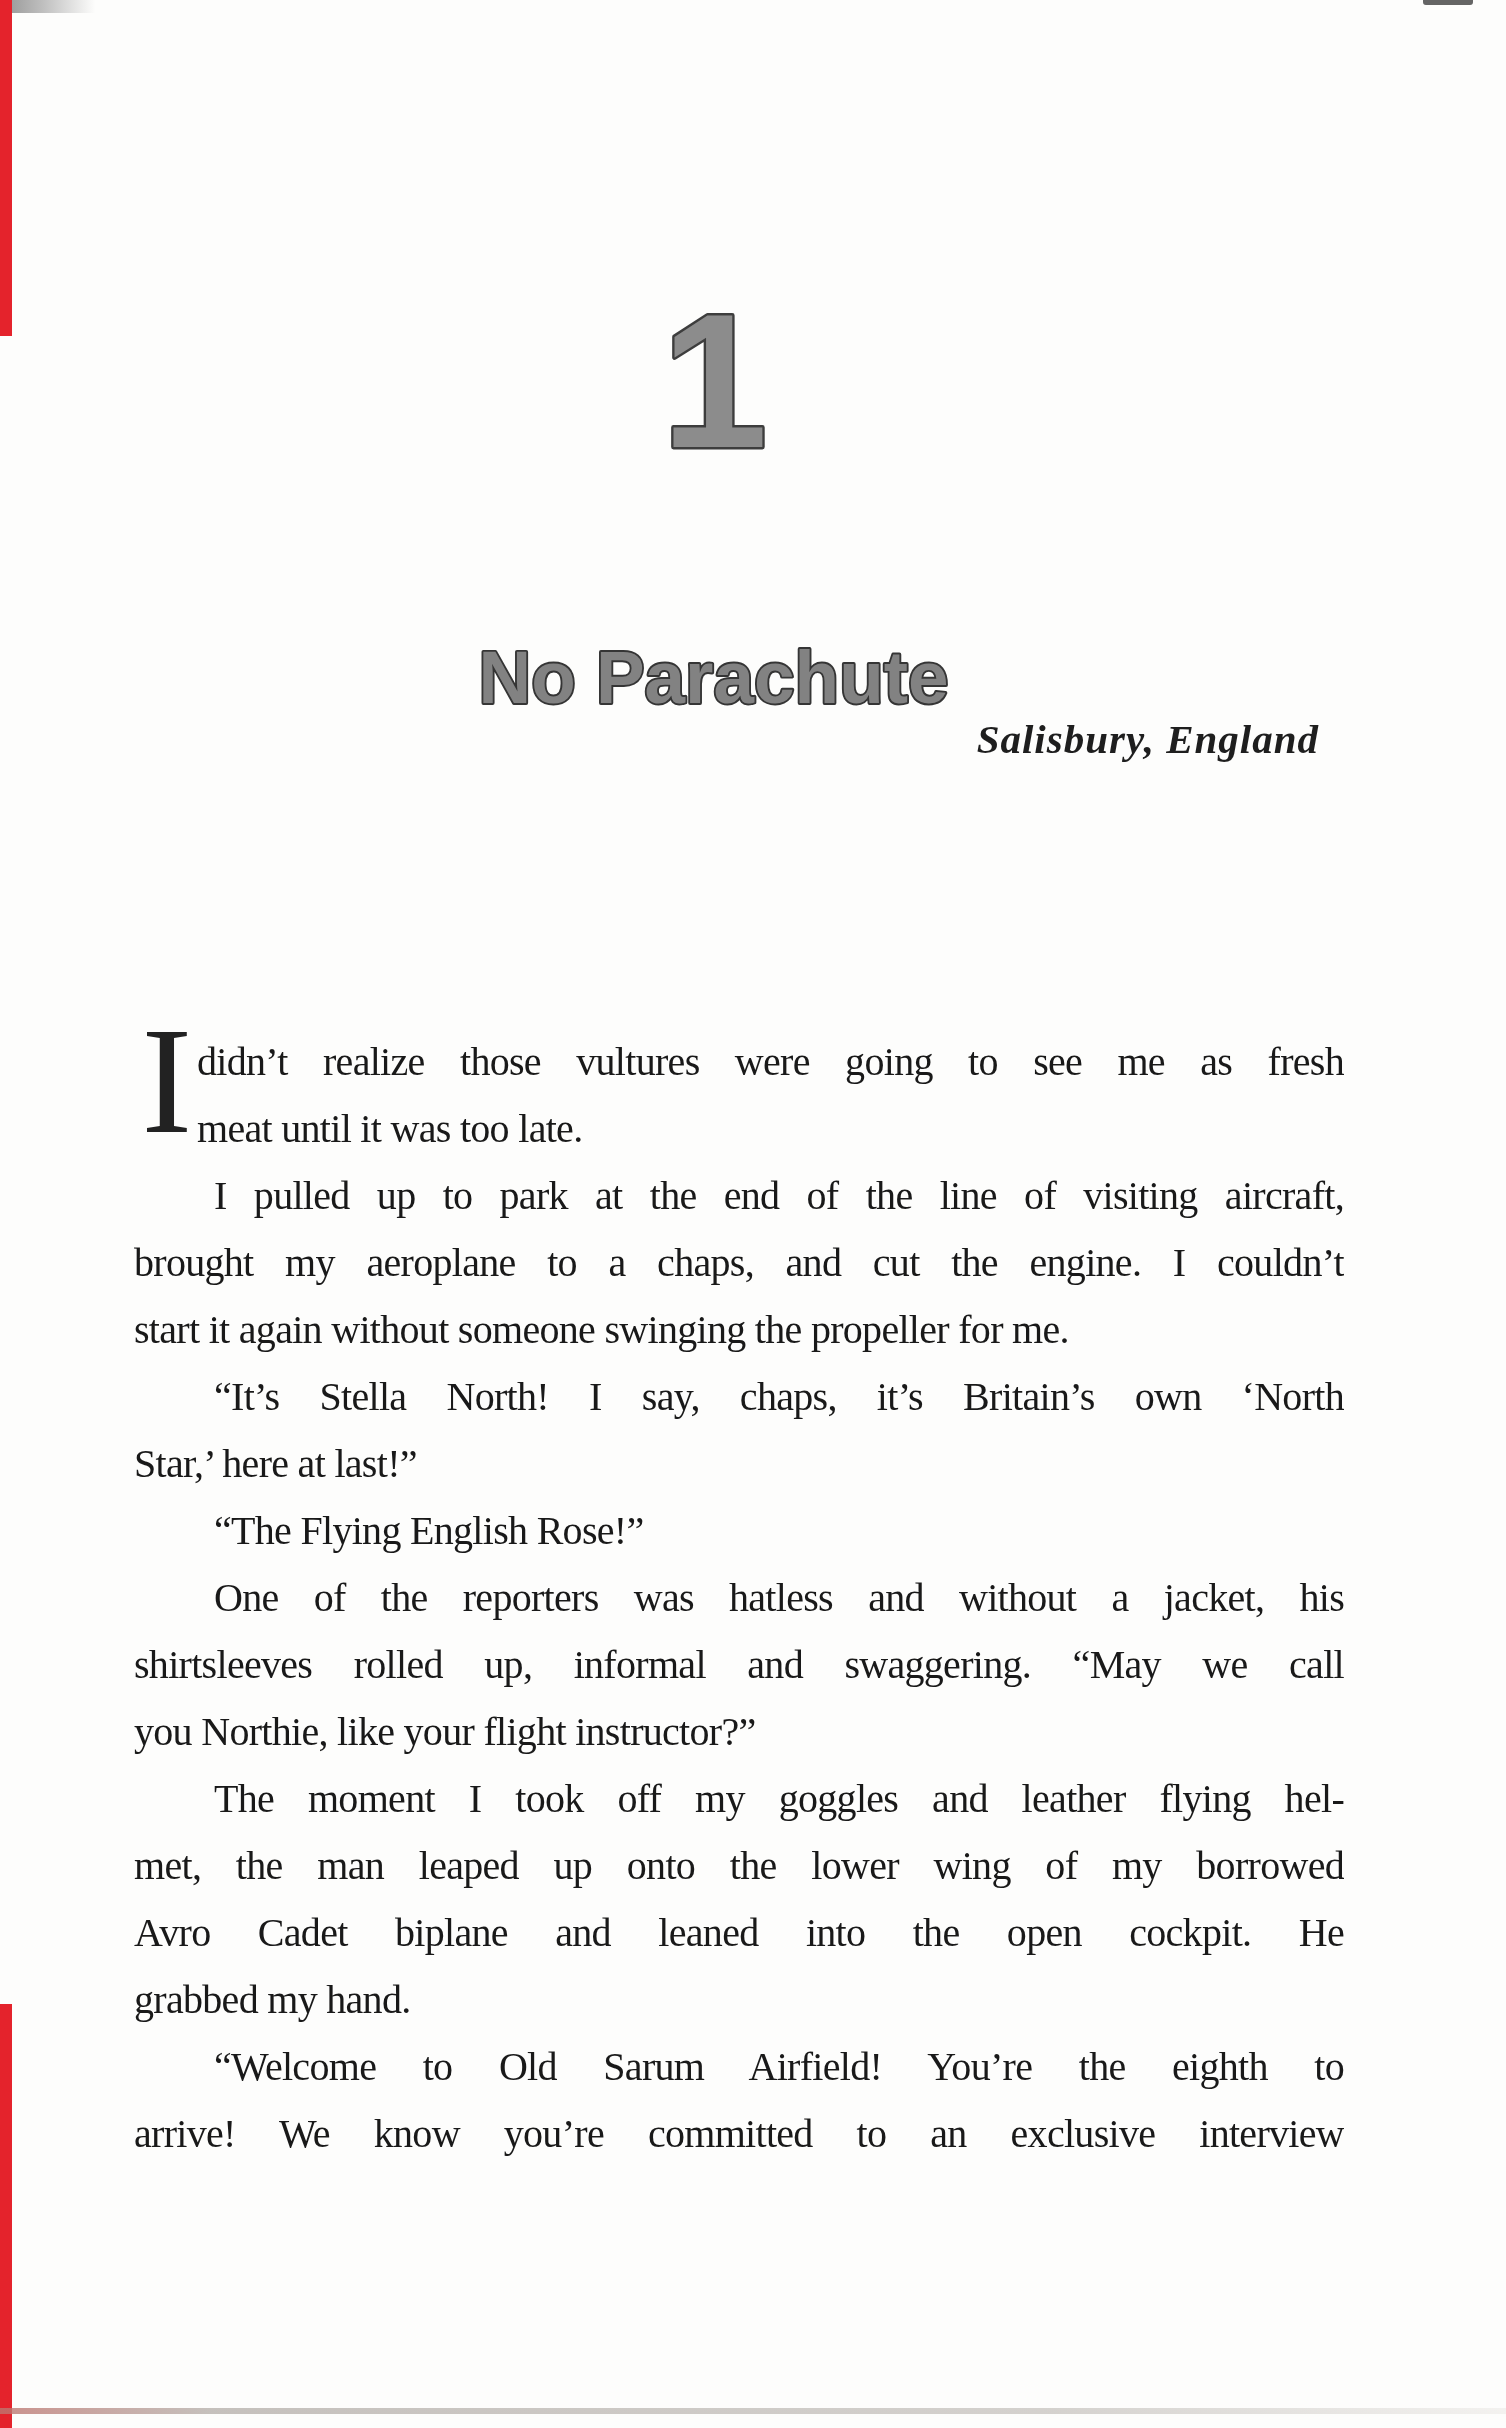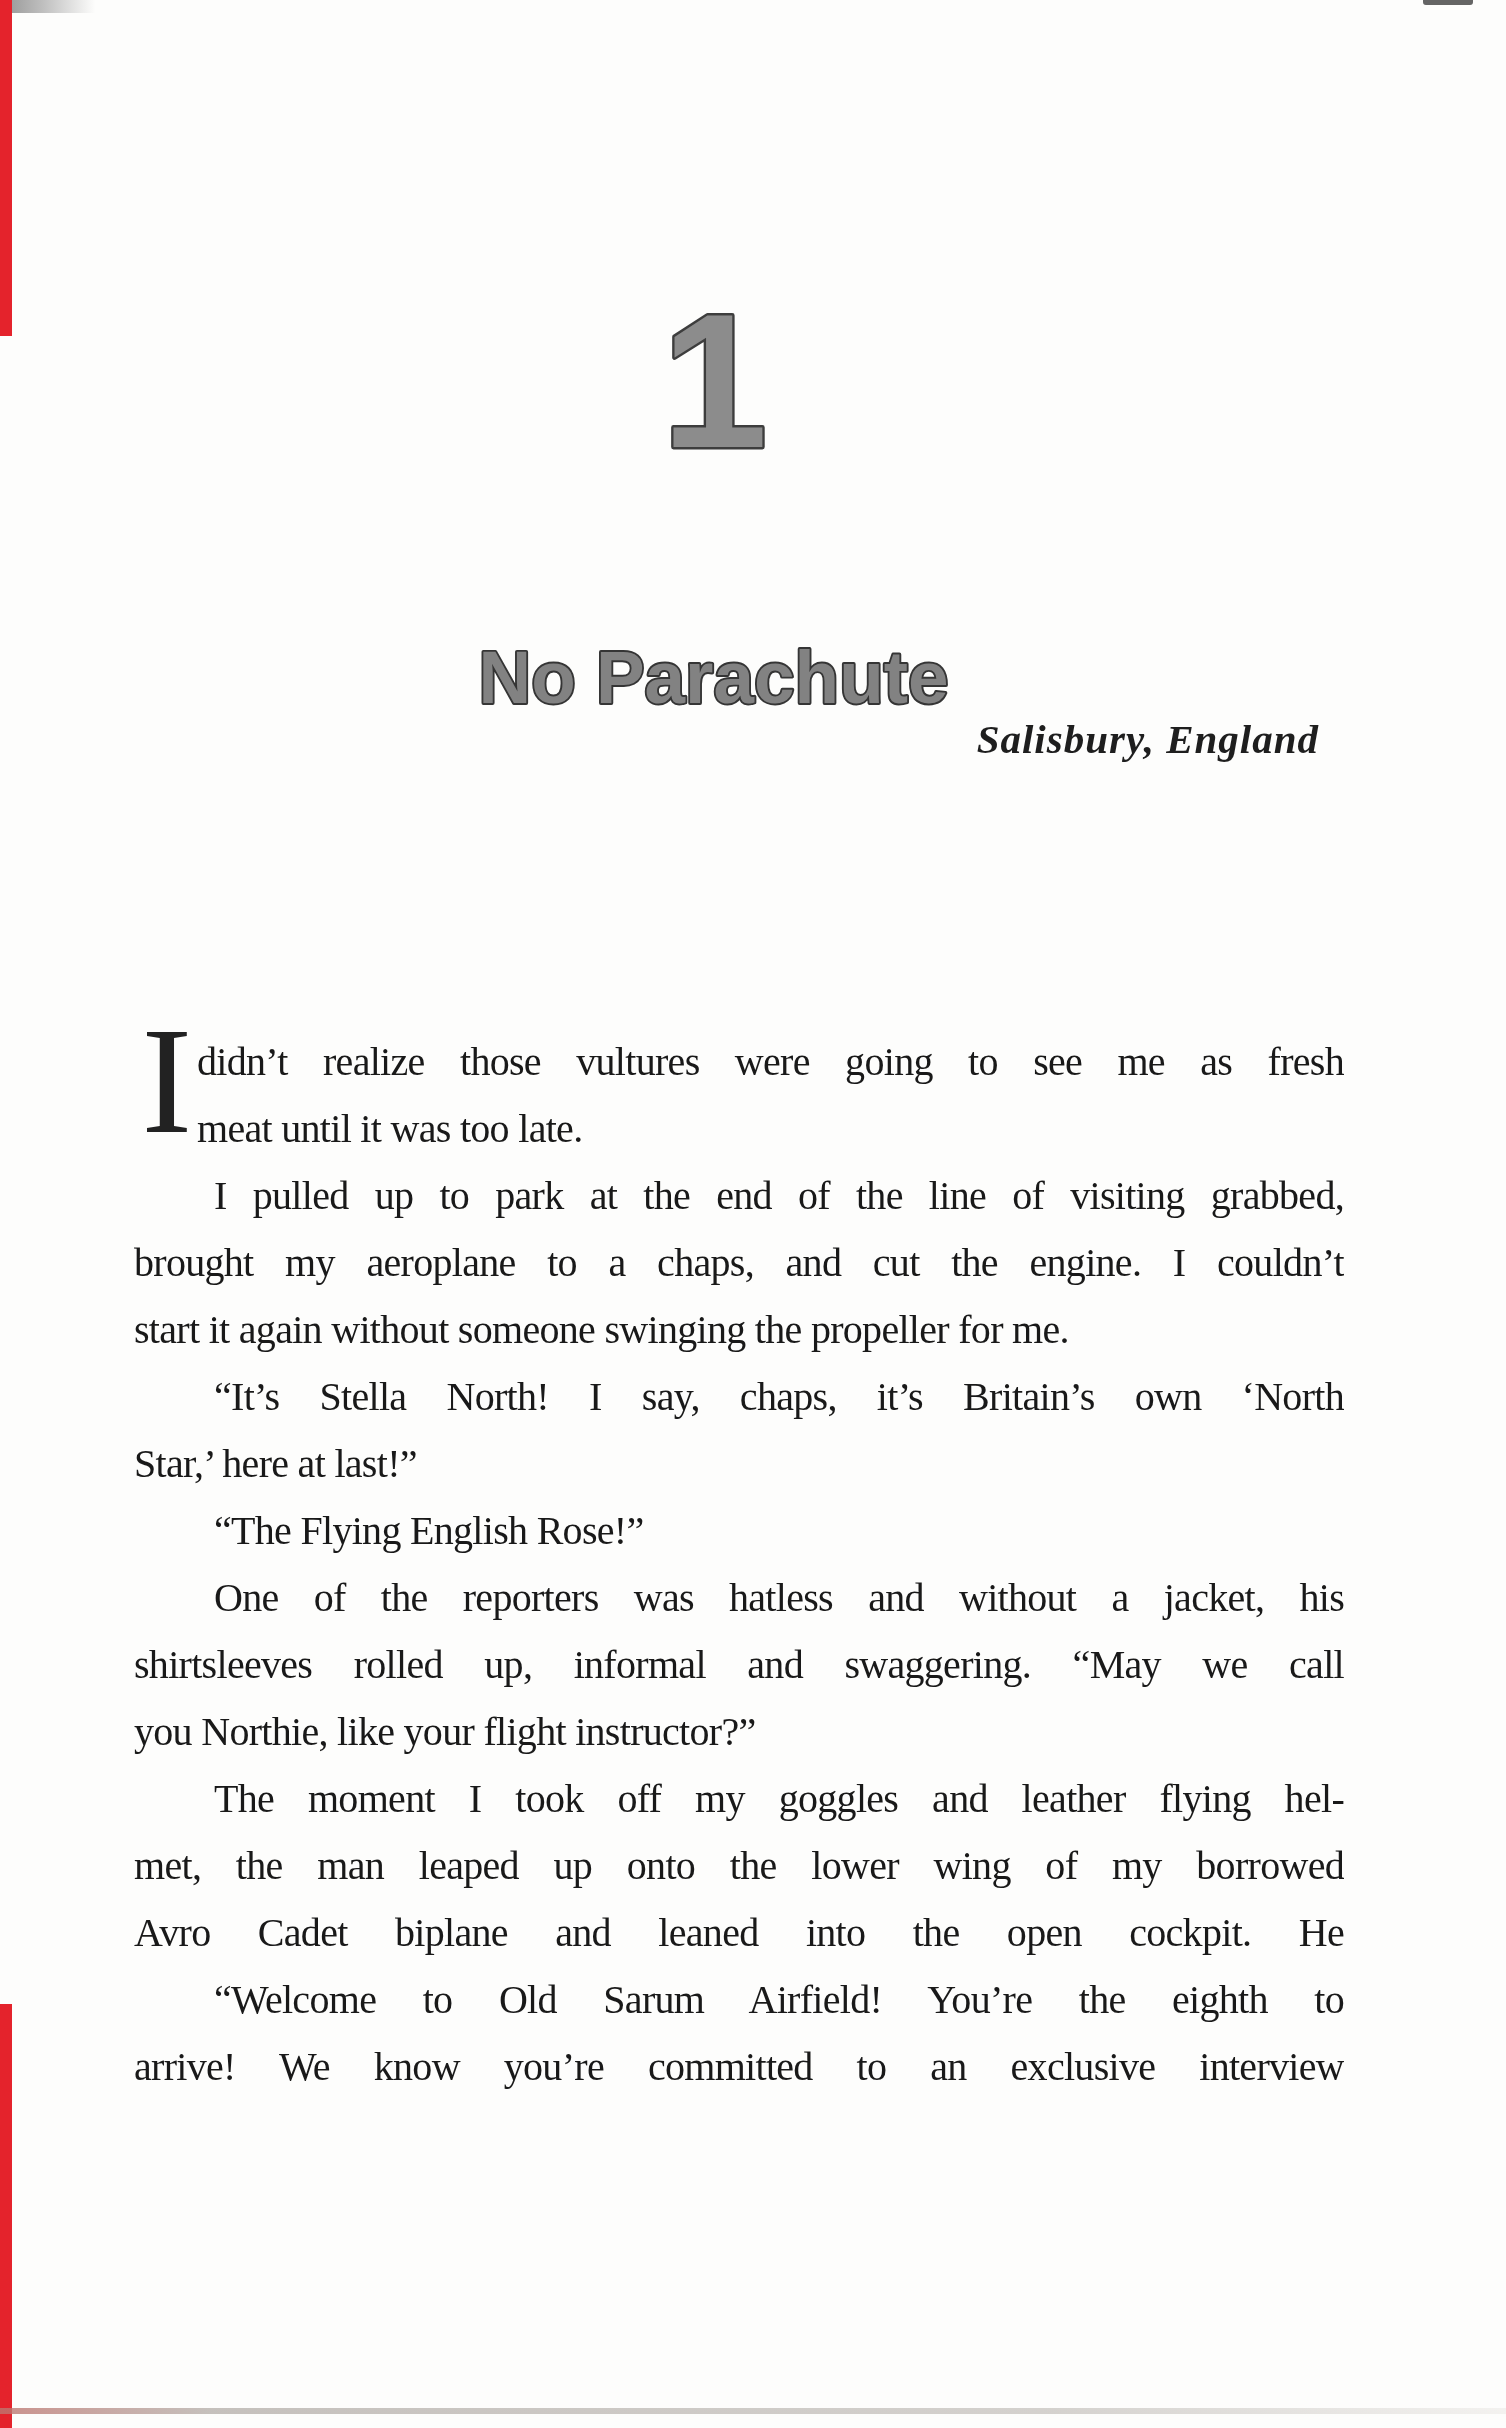--- a/index.html
+++ b/index.html
@@ -92,30 +92,31 @@
     </svg>
 
     <div class="subtitle">Salisbury, England</div>
   </div>
 
   <div class="body-block">
     <span class="dropcap">I</span>
 
     <div class="line beside-cap fill">didn’t realize those vultures were going to see me as fresh</div>
     <div class="line beside-cap">meat until it was too late.</div>
-    <div class="line indent fill">I pulled up to park at the end of the line of visiting grabbed,</div>
+    <div class="line indent fill">I pulled up to park at the end of the line of visiting aircraft,</div>
     <div class="line fill">brought my aeroplane to a chaps, and cut the engine. I couldn’t</div>
     <div class="line">start it again without someone swinging the propeller for me.</div>
     <div class="line indent fill">“It’s Stella North! I say, chaps, it’s Britain’s own ‘North</div>
     <div class="line">Star,’ here at last!”</div>
     <div class="line indent">“The Flying English Rose!”</div>
     <div class="line indent fill">One of the reporters was hatless and without a jacket, his</div>
     <div class="line fill">shirtsleeves rolled up, informal and swaggering. “May we call</div>
     <div class="line">you Northie, like your flight instructor?”</div>
     <div class="line indent fill">The moment I took off my goggles and leather flying hel-</div>
     <div class="line fill">met, the man leaped up onto the lower wing of my borrowed</div>
     <div class="line fill">Avro Cadet biplane and leaned into the open cockpit. He</div>
+    <div class="line">grabbed my hand.</div>
     <div class="line indent fill">“Welcome to Old Sarum Airfield! You’re the eighth to</div>
     <div class="line fill">arrive! We know you’re committed to an exclusive interview</div>
   </div>
 
 </div>
 
 
 </body></html>

